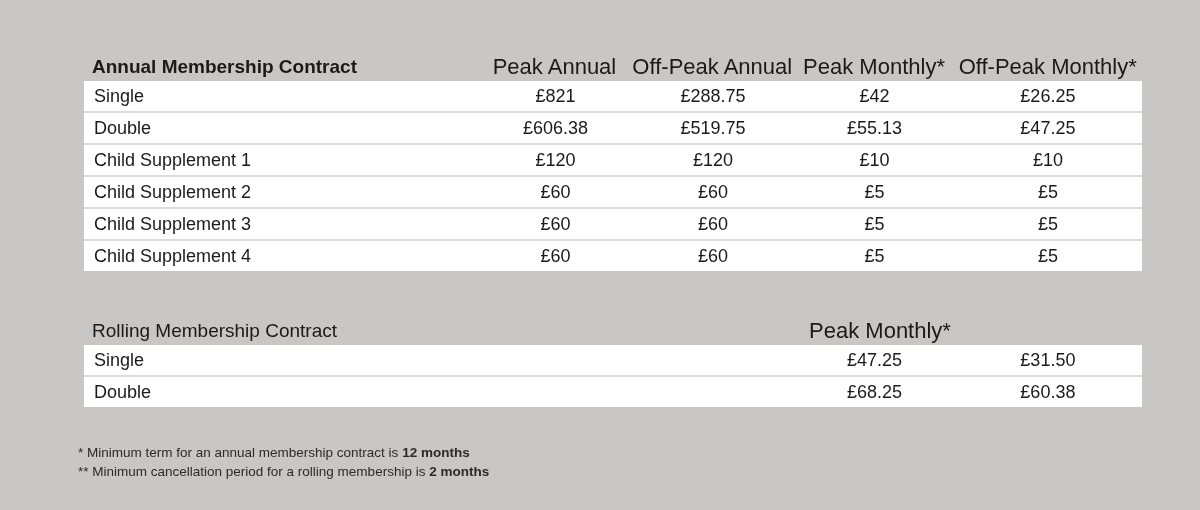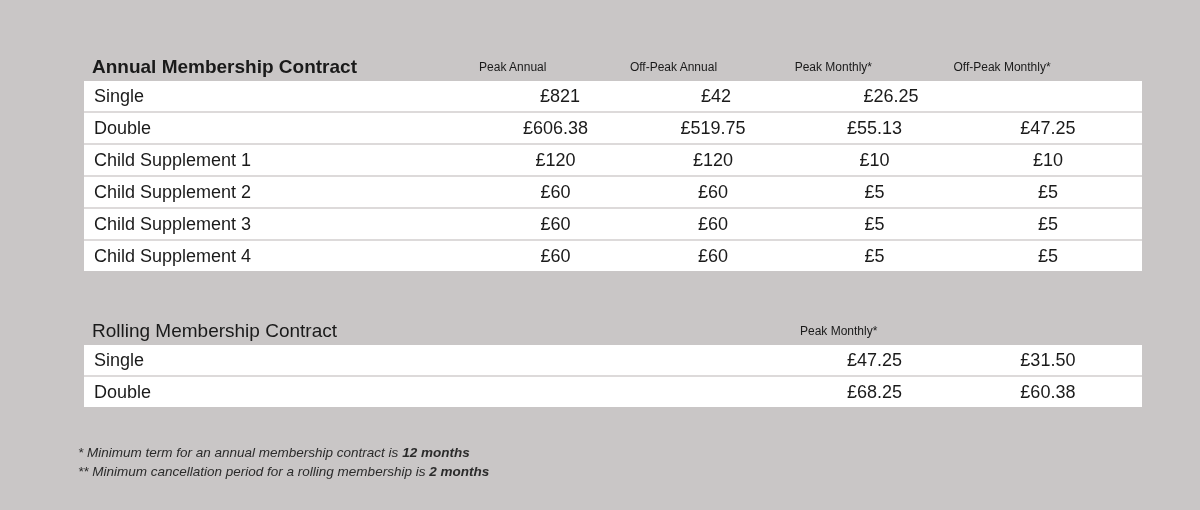--- a/index.html
+++ b/index.html
@@ -36,23 +36,24 @@
   }
   .hdr-title {
     font-size: 19px;
     line-height: 22px;
     white-space: nowrap;
   }
   .hdr-title.bold { font-weight: bold; }
   .hdr-title.regular { font-weight: normal; }
 
   .hdr-cell {
-    font-size: 12px;
+    font-size: 22px;
     line-height: 22px;
     white-space: nowrap;
+    text-align: center;
   }
 
   .rows {
     border-top: 3px solid #c9c6c6;
   }
   .data-row {
     display: flex;
     align-items: center;
     height: 30px;
     background: #ffffff;
@@ -86,21 +87,20 @@
     position: absolute;
     left: 78px;
     top: 443px;
     width: 700px;
   }
   .footnote {
     font-size: 13.5px;
     line-height: 19px;
     color: #2b2b2b;
     white-space: nowrap;
-    font-style: italic;
   }
   .footnote b { font-weight: bold; }
 
   
   #table-annual { top: 42px; }
   #table-rolling { top: 306px; }
 </style>
 </head>
 <body>
 
@@ -114,20 +114,21 @@
       <div class="hdr-cell c-v2">Off-Peak Annual</div>
       <div class="hdr-cell c-v3">Peak Monthly*</div>
       <div class="hdr-cell c-v4">Off-Peak Monthly*</div>
     </div>
 
     <div class="rows">
 
       <div class="data-row">
         <div class="cell cell-label c-label">Single</div>
         <div class="cell cell-val c-v1">£821</div>
+        <div class="cell cell-val c-v2">£288.75</div>
         <div class="cell cell-val c-v3">£42</div>
         <div class="cell cell-val c-v4">£26.25</div>
       </div>
 
       <div class="data-row">
         <div class="cell cell-label c-label">Double</div>
         <div class="cell cell-val c-v1">£606.38</div>
         <div class="cell cell-val c-v2">£519.75</div>
         <div class="cell cell-val c-v3">£55.13</div>
         <div class="cell cell-val c-v4">£47.25</div>

